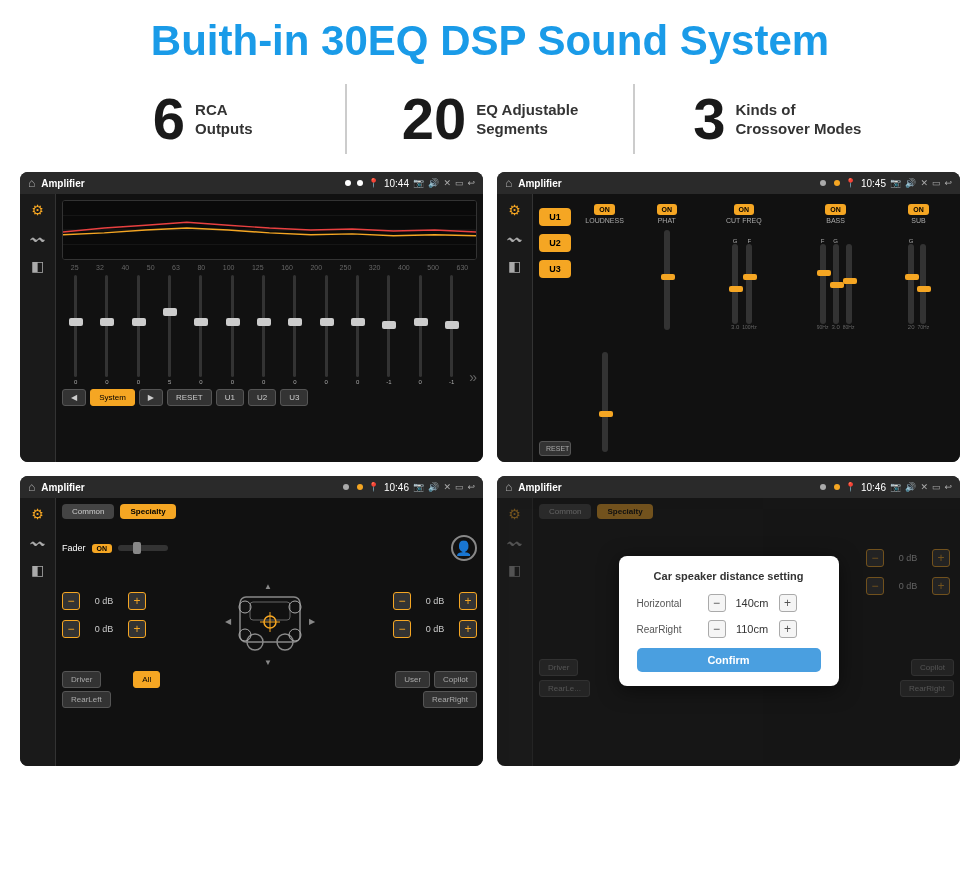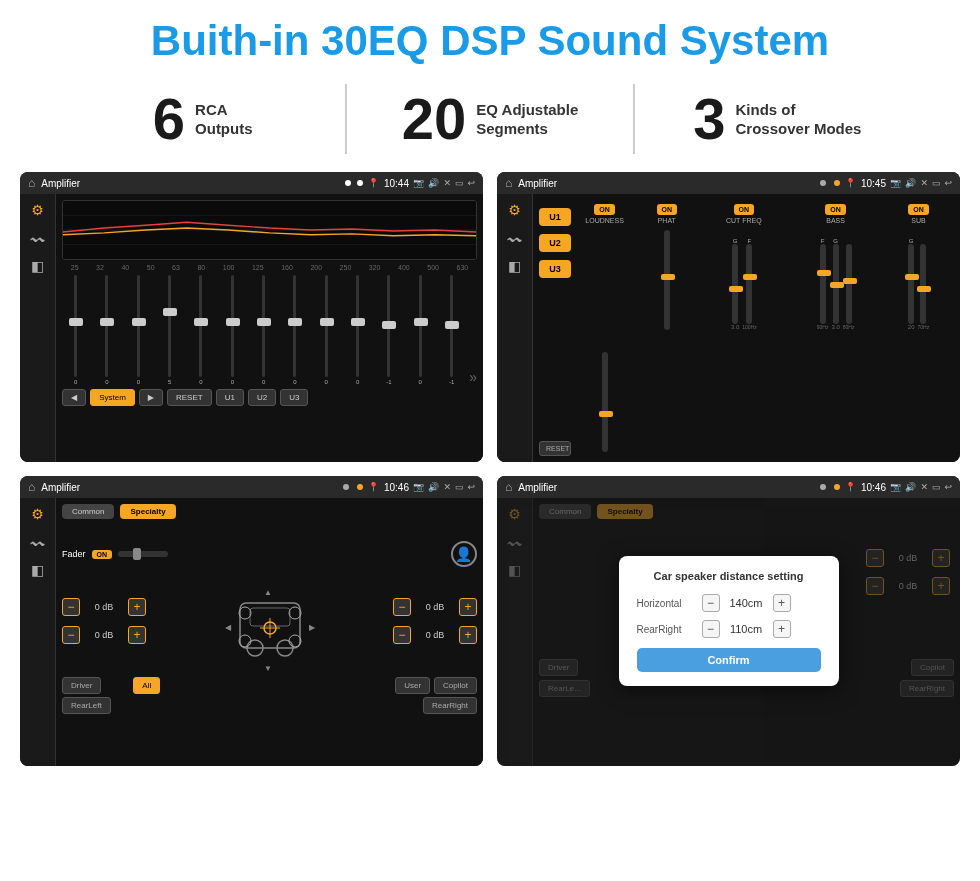--- a/index.html
+++ b/index.html
@@ -79,21 +79,21 @@
       height: 22px;
       gap: 6px;
     }
     .status-bar .home-icon {
       color: #aaa;
       font-size: 12px;
     }
     .status-bar .app-name {
       color: #fff;
       font-size: 10px;
-      font-weight: normal;
+      font-weight: bold;
       flex: 1;
     }
     .status-bar .status-icons {
       color: #aaa;
       font-size: 9px;
       display: flex;
       gap: 4px;
       align-items: center;
     }
     .status-bar .time {
@@ -259,21 +259,21 @@
       color: #aaa;
       font-size: 7px;
       padding: 3px 6px;
       border-radius: 3px;
       border: 1px solid #555;
       margin-top: auto;
     }
     .fader-tabs {
       display: flex;
       gap: 6px;
-      margin-bottom: 22px;
+      margin-bottom: 16px;
     }
     .fader-tab {
       background: #444;
       color: #ccc;
       font-size: 8px;
       padding: 3px 10px;
       border-radius: 4px;
       cursor: pointer;
     }
     .fader-tab.active {
@@ -382,20 +382,21 @@
       color: #333;
       font-size: 11px;
       font-weight: bold;
       text-align: center;
       margin-bottom: 12px;
     }
     .dialog-row {
       display: flex;
       align-items: center;
       margin-bottom: 8px;
+      gap: 6px;
     }
     .dialog-row-label {
       color: #555;
       font-size: 10px;
       width: 65px;
     }
     .dialog-stepper {
       display: flex;
       align-items: center;
       gap: 4px;

